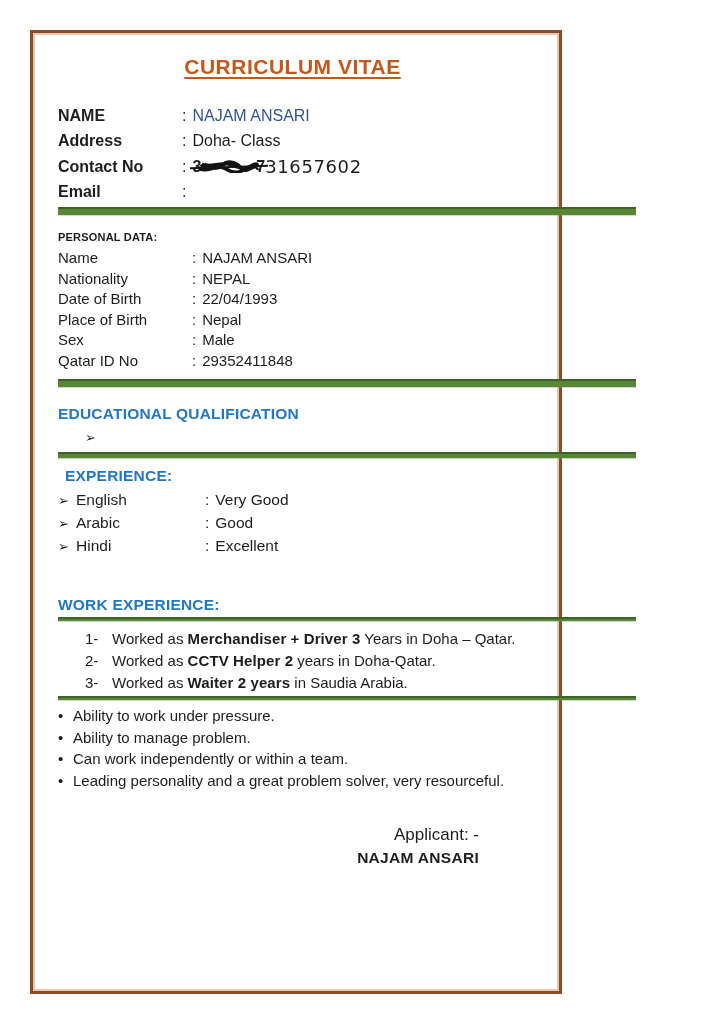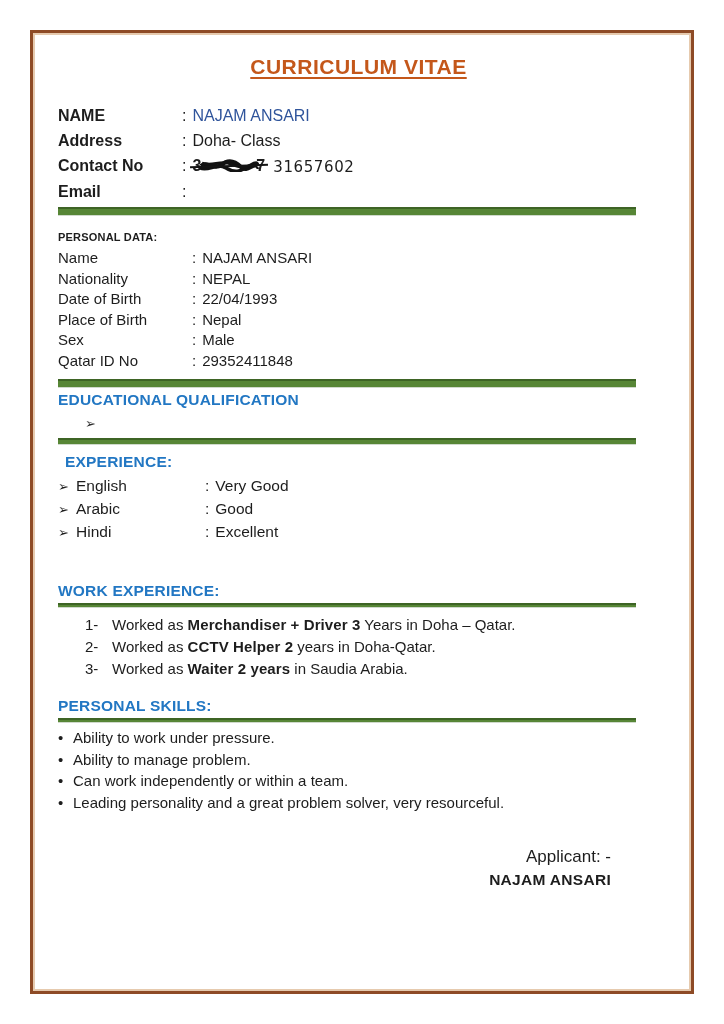--- a/index.html
+++ b/index.html
@@ -7,21 +7,21 @@
     width: 724px; height: 1024px;
     background: #ffffff;
     font-family: "Liberation Sans", "DejaVu Sans", sans-serif;
     color: #1d1d1d;
     position: relative;
     overflow: hidden;
   }
   .frame {
     position: absolute;
     left: 30px; top: 30px;
-    width: 664px; height: 964px;
+    width: 532px; height: 964px;
     border: 3px solid #8E4B26;
     box-shadow: inset 0 0 0 2px rgba(214,166,120,0.6);
     background: #ffffff;
   }
   .content { padding: 0 32px 0 25px; }
 
   
   .title-wrap { text-align: center; margin-top: 22px; }
   .title {
     font-size: 21px; font-weight: bold; color: #C4571A;
@@ -38,21 +38,21 @@
   .ls { letter-spacing: 0.4px; }
 
   
   .redacted { position: relative; display: inline-block; font-weight: 600; }
   .scribble { vertical-align: -1px; margin: 0 -3px 0 -2px; }
   .strike {
     position: absolute; left: -2px; right: -3px; top: 46%;
     height: 2px; background: #141414; transform: rotate(-1.8deg);
   }
   .phone-new {
-    margin-left: 8px; font-size: 15px; letter-spacing: 0.6px;
+    font-size: 18px; letter-spacing: 0.6px;
     font-family: "DejaVu Sans", sans-serif; position: relative; top: 1px;
   }
 
   
   .divider {
     width: 578px; height: 8px; background: #578636;
     border-top: 2px solid #3E6425;
     box-shadow: 0 1px 0 rgba(120,150,110,0.35);
   }
   .divider.thin { height: 4px; border-top-width: 2px; }
@@ -67,21 +67,21 @@
   }
   .pd-rows { font-size: 15px; }
   .pd-row { display: flex; line-height: 20.5px; align-items: baseline; }
   .pd-label { width: 134px; flex-shrink: 0; }
 
   
   .blue-heading {
     color: #2277C3; font-weight: bold; font-size: 15.5px;
     line-height: 20px; letter-spacing: 0.2px;
   }
-  .edu-heading { margin-top: 3px; }
+  .edu-heading { margin-top: 17px; }
   .edu-item { display: flex; margin-top: 4px; padding-left: 27px; font-size: 15px; line-height: 20px; }
   .arrow { margin-right: 10px; font-size: 13px; color: #2b2b2b; }
 
   .lang-heading { margin-top: 8px; padding-left: 7px; }
   .lang-rows { margin-top: 3px; font-size: 15.5px; }
   .lang-row { display: flex; line-height: 22px; align-items: baseline; }
   .lang-bullet { width: 18px; font-size: 13px; flex-shrink: 0; }
   .lang-label { width: 129px; flex-shrink: 0; }
 
   
@@ -221,21 +221,20 @@
       <div class="we-item">
         <span class="we-num">2-</span>
         <span class="we-text"><span>Worked as </span><b>CCTV Helper 2</b><span> years in Doha-Qatar.</span></span>
       </div>
       <div class="we-item">
         <span class="we-num">3-</span>
         <span class="we-text"><span>Worked as </span><b>Waiter 2 years</b><span> in Saudia Arabia.</span></span>
       </div>
     </div>
 
-    <div class="blue-heading ps-heading">PERSONAL SKILLS:</div>
     <div class="divider thin ps-bar"></div>
     <div class="skills">
       <div class="skill">
         <span class="dot">•</span>
         <span>Ability to work under pressure.</span>
       </div>
       <div class="skill">
         <span class="dot">•</span>
         <span>Ability to manage problem.</span>
       </div>

